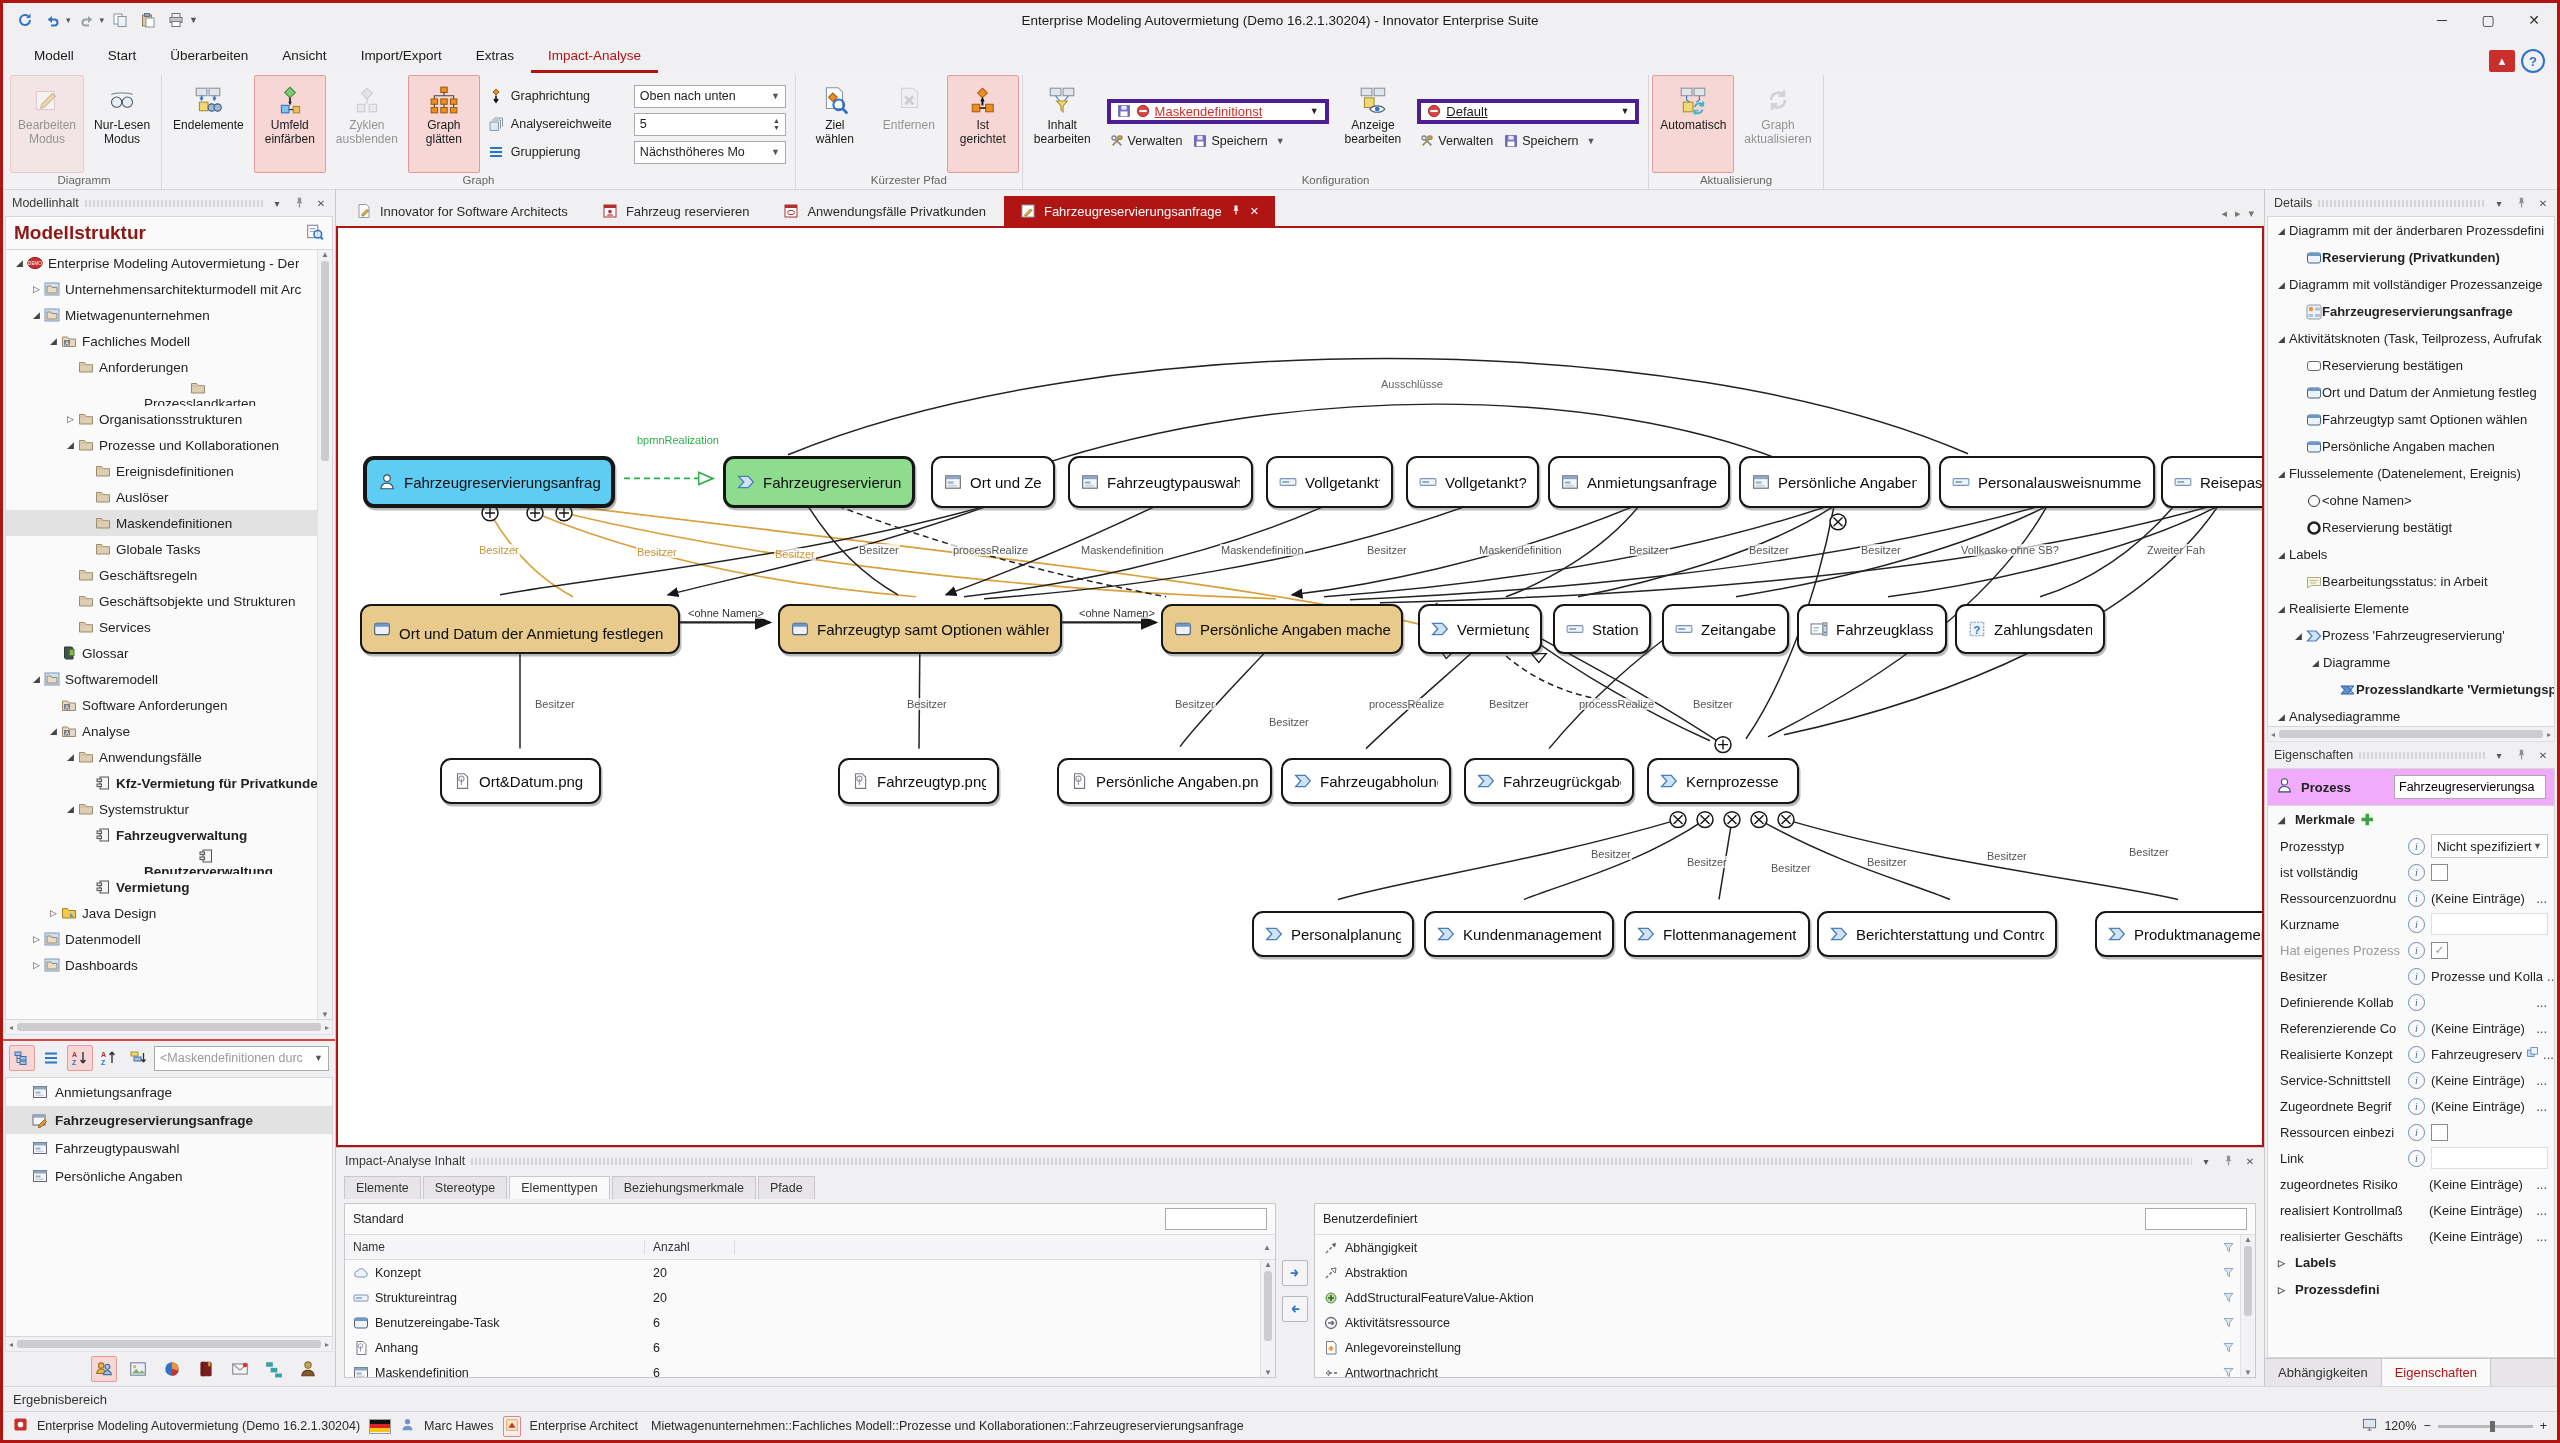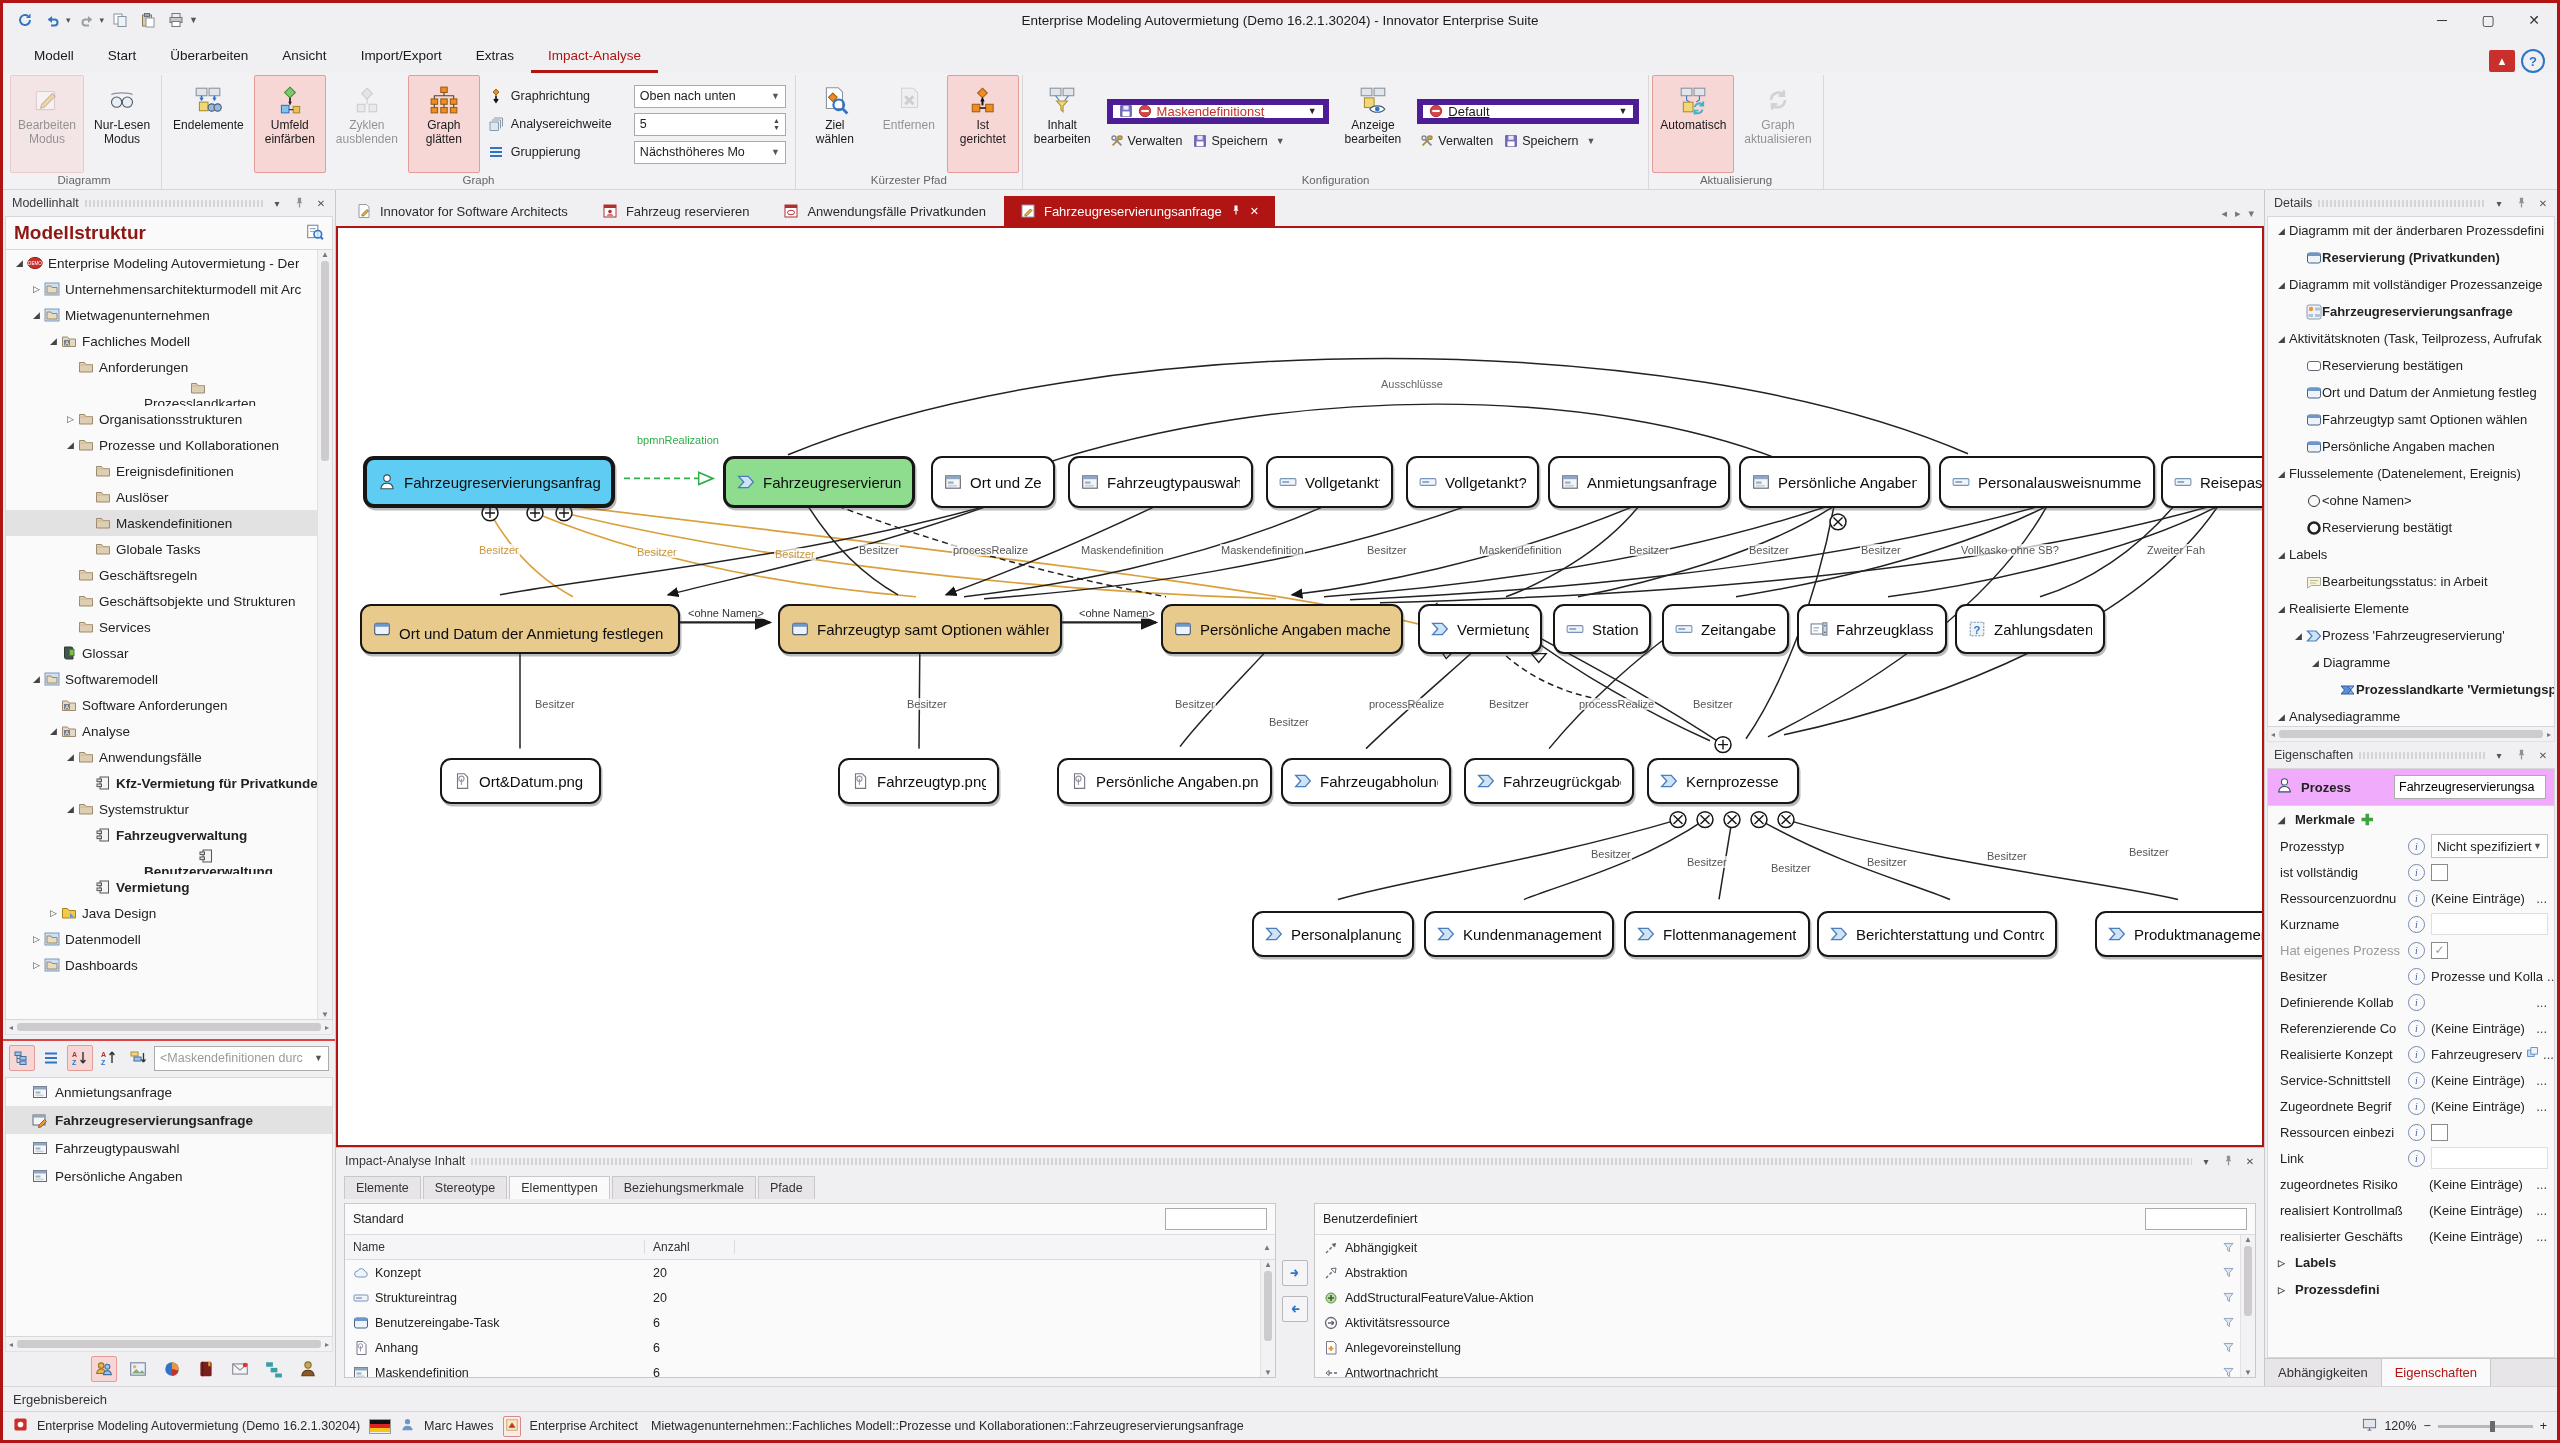--- a/index.html
+++ b/index.html
@@ -35,21 +35,21 @@
   .rfield .flab{width:116px;}
   .combo{width:152px;height:23px;background:#fff;border:1px solid #abaaab;display:flex;align-items:center;padding:0 5px;font-size:12.5px;box-sizing:border-box;white-space:nowrap;overflow:hidden;}
   .combo .chev{margin-left:auto;color:#555;font-size:9px;padding-left:4px;}
   .spinner{width:152px;height:23px;background:#fff;border:1px solid #abaaab;display:flex;align-items:center;padding:0 5px;box-sizing:border-box;}
   .spincol{margin-left:auto;display:flex;flex-direction:column;font-size:7px;color:#444;line-height:7px;}
   .rstack{display:flex;flex-direction:column;justify-content:center;gap:8px;padding:0 6px;}
   .rsmallrow{display:flex;align-items:center;gap:5px;font-size:12.5px;}
   .rsbtn{display:flex;align-items:center;gap:4px;padding:2px 3px;border-radius:2px;}
   .redlink{color:#c9302c;text-decoration:underline;}
   .blklink{color:#1a1a1a;text-decoration:underline;}
-  .kcombo{width:222px;height:25px;background:#fff;border:6px solid #4c1d95;display:flex;align-items:center;gap:5px;padding:0 6px;box-sizing:border-box;}
+  .kcombo{width:222px;height:25px;background:#fff;border:4px solid #4c1d95;display:flex;align-items:center;gap:5px;padding:0 6px;box-sizing:border-box;}
   
   .main{flex:1;display:flex;min-height:0;}
   .leftpanel{width:332px;flex:none;display:flex;flex-direction:column;border-right:1px solid #c9c7ca;background:#f0eff1;min-height:0;}
   .center{flex:1;display:flex;flex-direction:column;min-width:0;}
   .rightpanel{width:292px;flex:none;display:flex;flex-direction:column;border-left:1px solid #c9c7ca;background:#f0eff1;min-height:0;}
   
   .dockhead{height:26px;display:flex;align-items:center;gap:6px;padding:0 6px 0 9px;font-size:12.5px;color:#3a3a3a;flex:none;}
   .dockfill{flex:1;height:7px;background:repeating-linear-gradient(90deg,#cfcdd0 0 2px,transparent 2px 4px);opacity:.8;}
   .dockbtn{color:#555;font-size:10px;width:16px;text-align:center;}
   

